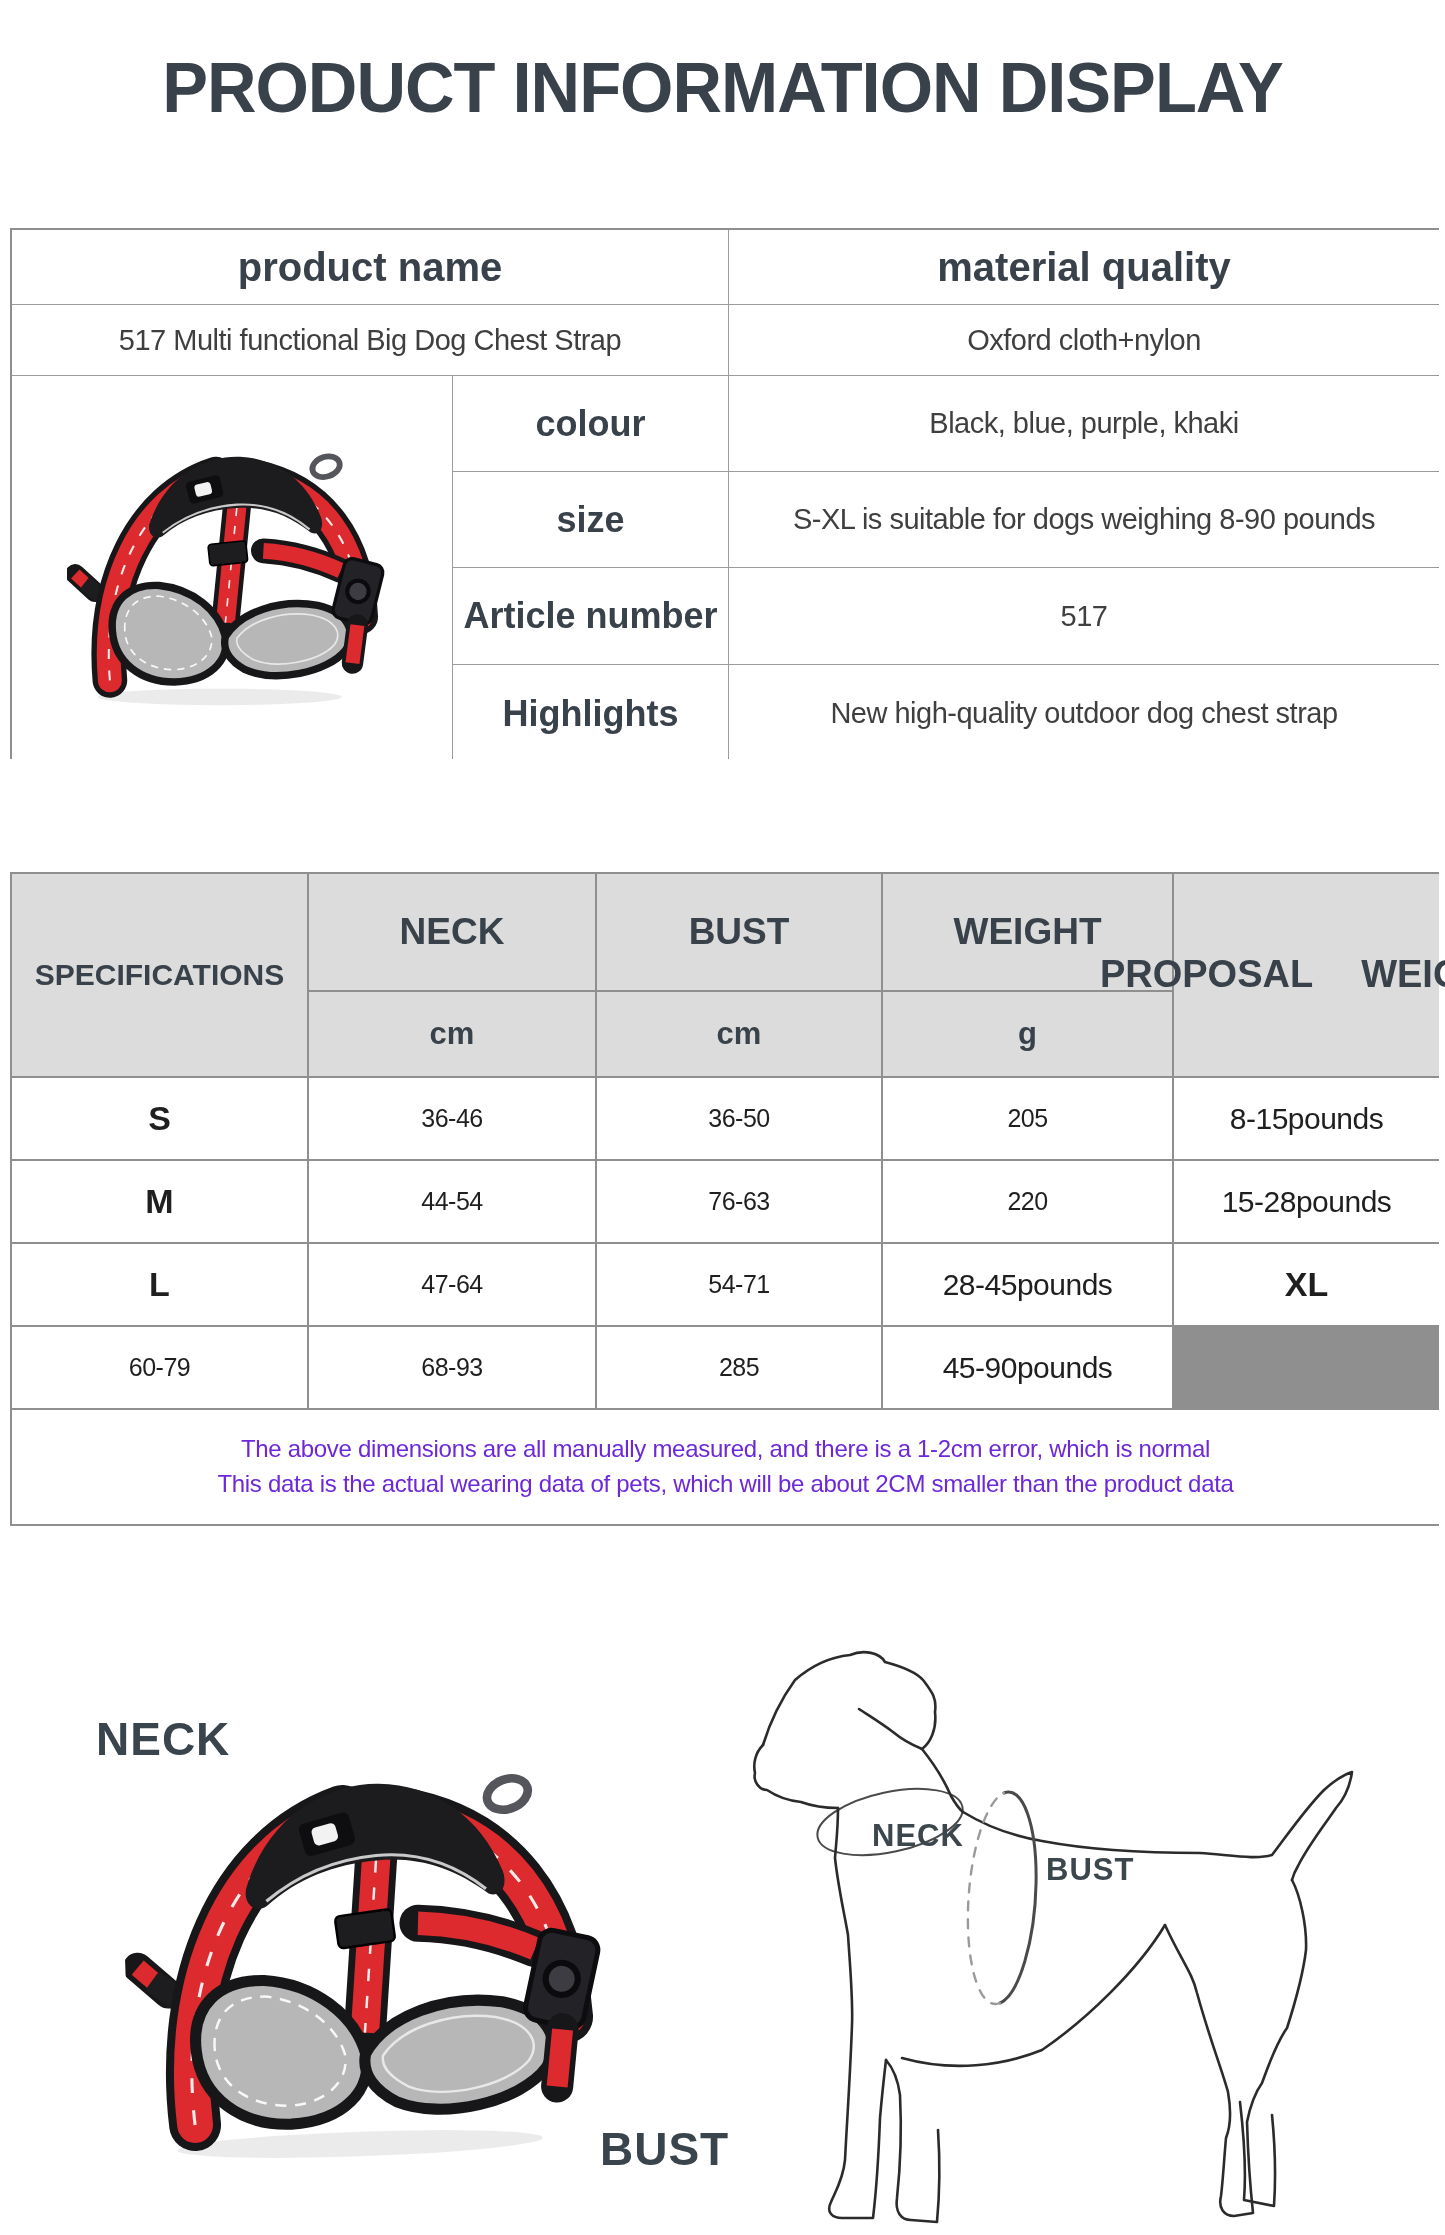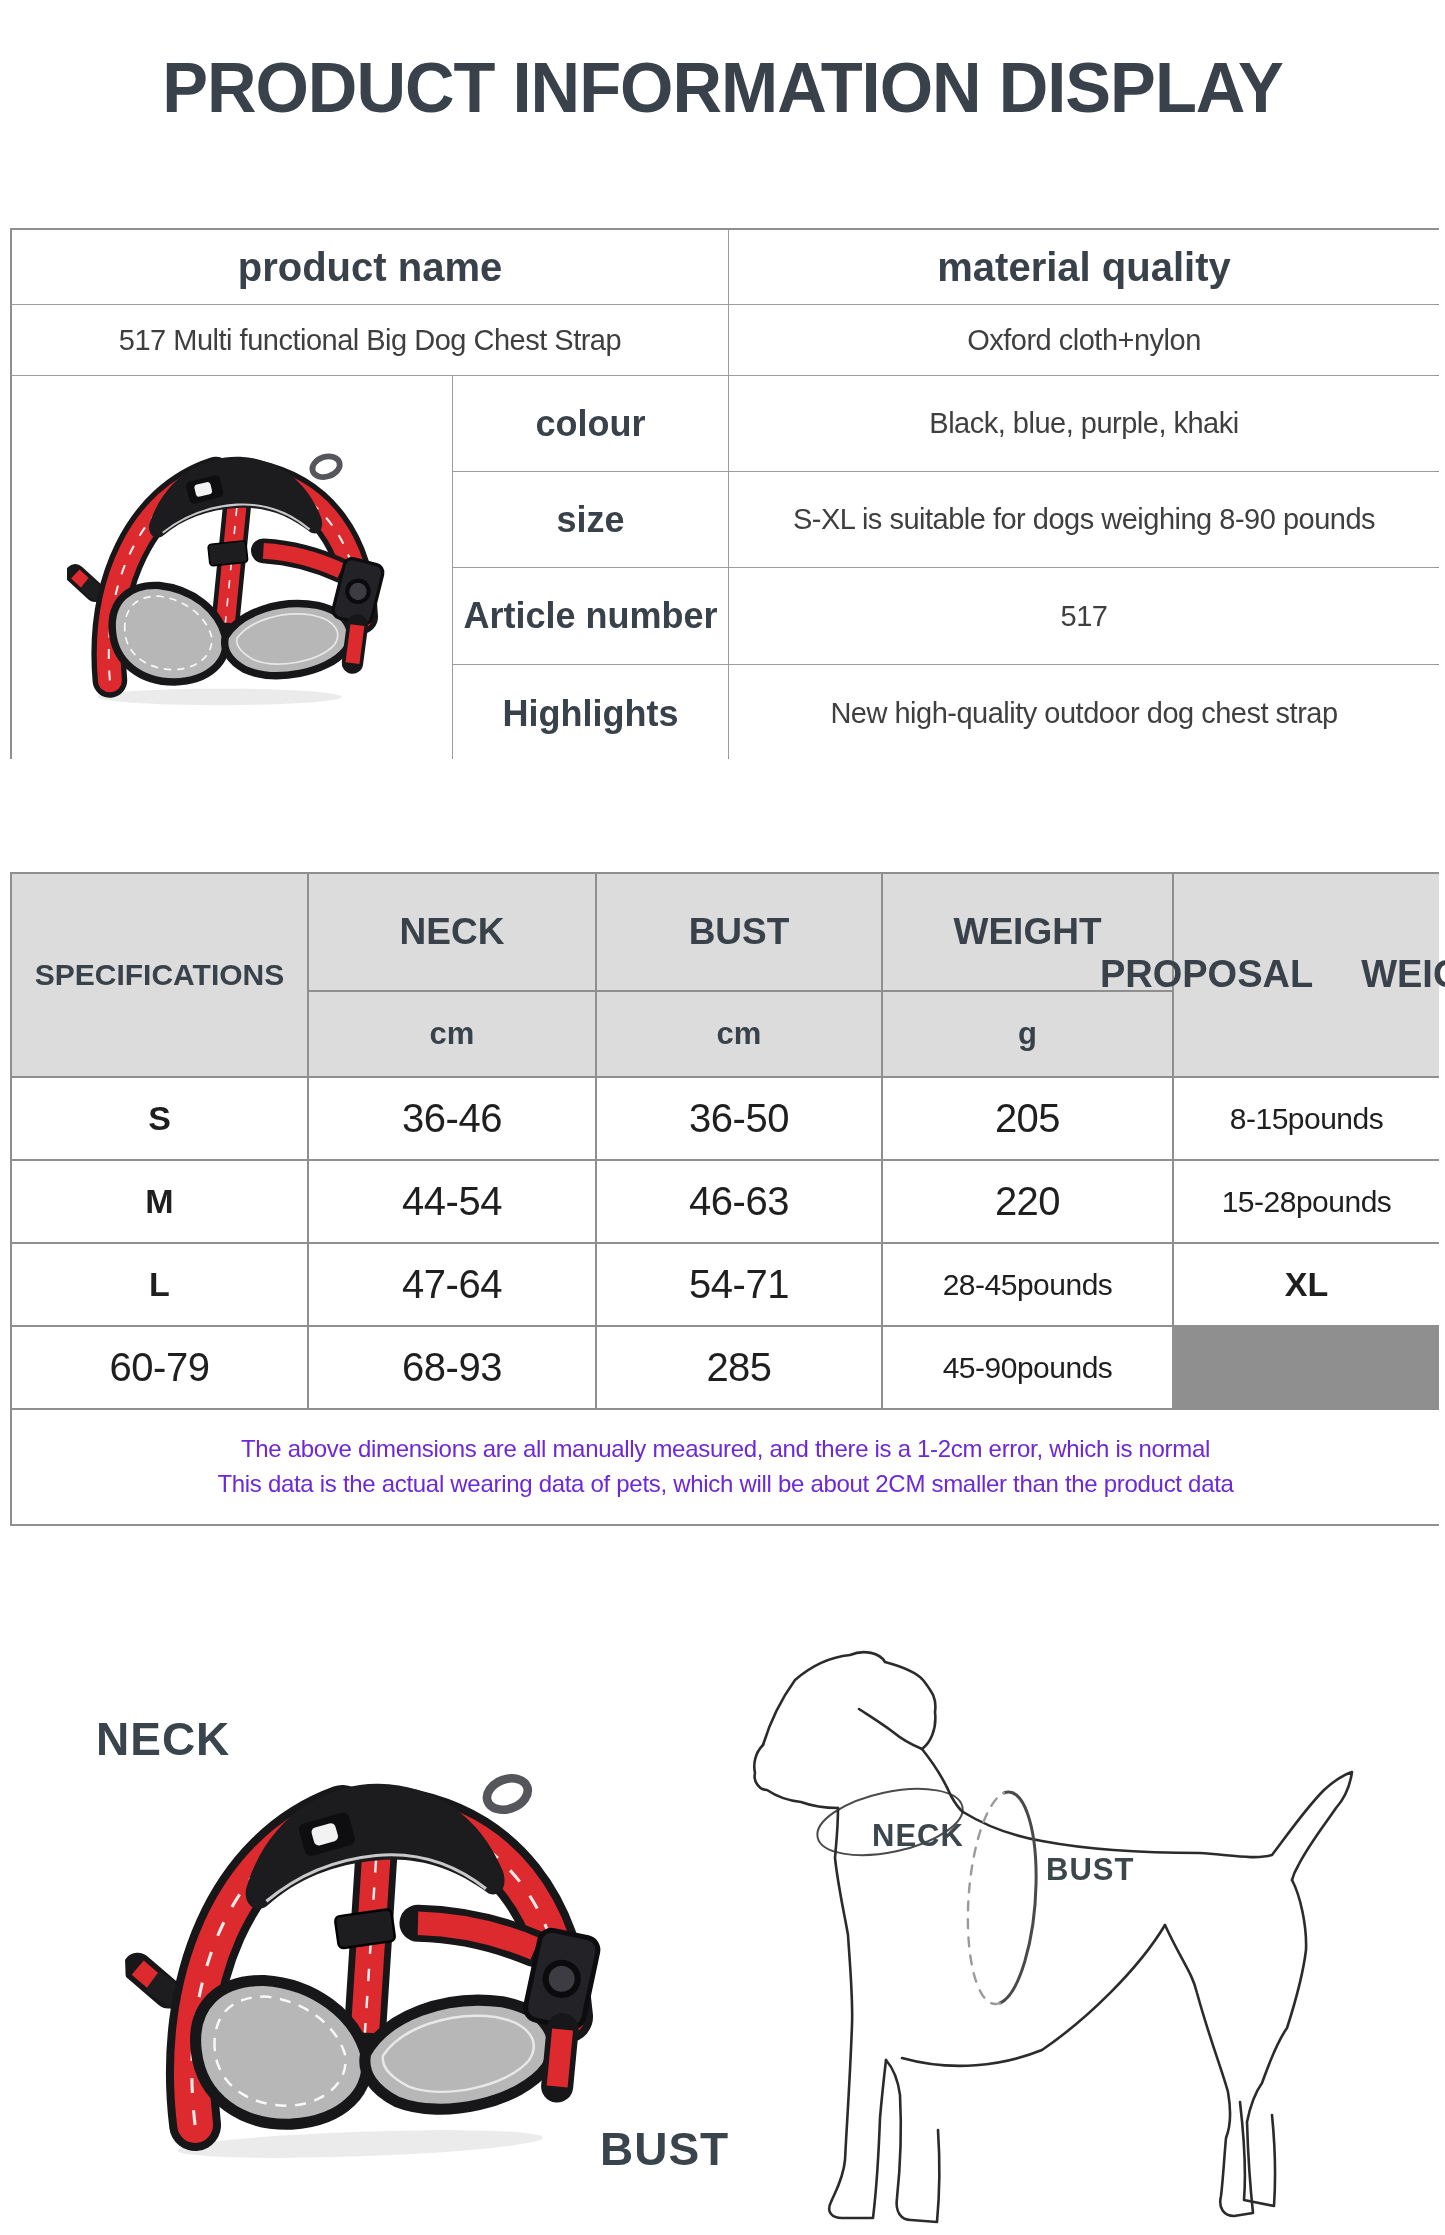--- a/index.html
+++ b/index.html
@@ -30,21 +30,21 @@
     grid-template-rows:116px 84px 81px 81px 81px 81px 114px;
     background:#8f8f8f;gap:2px;border:2px solid #8f8f8f;}
   .spec-table .cell{display:flex;align-items:center;justify-content:center;text-align:center;background:#fff;}
   .spec-table .hd{background:#dcdcdc;}
   .sp-spec{grid-row:1 / span 2;font-size:30px;font-weight:bold;color:#39424a;}
   .sp-col{font-size:37px;font-weight:bold;color:#39424a;}
   .sp-unit{font-size:31px;font-weight:bold;color:#39424a;}
   .sp-prop{grid-column:5;grid-row:1 / span 2;font-size:38px;font-weight:bold;
     color:#39424a;line-height:1.25;gap:48px;}
   .sp-size{font-size:34px;font-weight:bold;color:#1f1f1f;}
-  .sp-val{font-size:40px;color:#1f1f1f;letter-spacing:-0.5px;}
+  .sp-val{font-size:25px;color:#1f1f1f;letter-spacing:-0.5px;}
   .sp-pval{font-size:30px;color:#1f1f1f;letter-spacing:-0.5px;}
   .sp-note{grid-column:1 / span 5;flex-direction:column;font-size:24px;color:#6d28d9;
     line-height:1.45;letter-spacing:-0.3px;}
 
   
   .measure-label-lg{font-size:46px;font-weight:bold;color:#39444c;letter-spacing:1px;}
   .measure-label-sm{font-size:31px;font-weight:bold;color:#3b464d;letter-spacing:1px;}
 
   svg{display:block;}
 </style>
@@ -139,21 +139,21 @@
   <div class="cell hd sp-unit">g</div>
 
   <div class="cell sp-size">S</div>
   <div class="cell sp-val">36-46</div>
   <div class="cell sp-val">36-50</div>
   <div class="cell sp-val">205</div>
   <div class="cell sp-pval">8-15pounds</div>
 
   <div class="cell sp-size">M</div>
   <div class="cell sp-val">44-54</div>
-  <div class="cell sp-val">46-63</div>
+  <div class="cell sp-val">76-63</div>
   <div class="cell sp-val">220</div>
   <div class="cell sp-pval">15-28pounds</div>
 
   <div class="cell sp-size">L</div>
   <div class="cell sp-val">47-64</div>
   <div class="cell sp-val">54-71</div>
   <div class="cell sp-pval">28-45pounds</div>
 
   <div class="cell sp-size">XL</div>
   <div class="cell sp-val">60-79</div>

